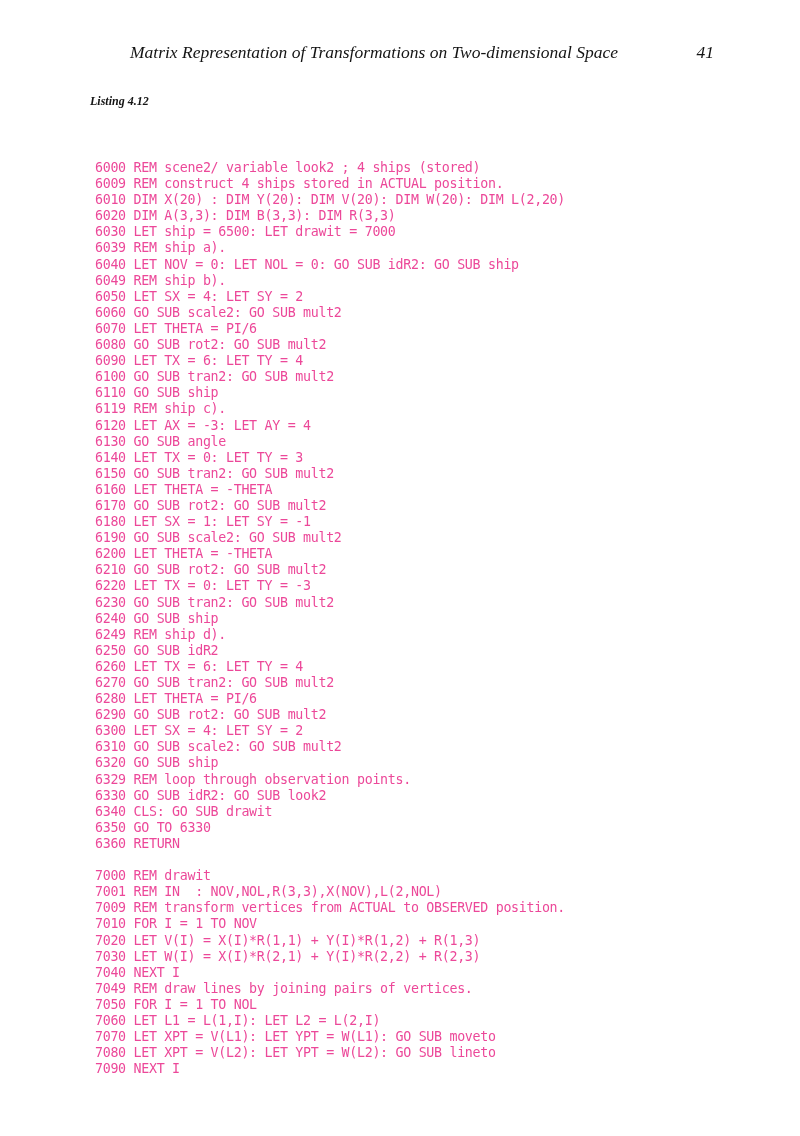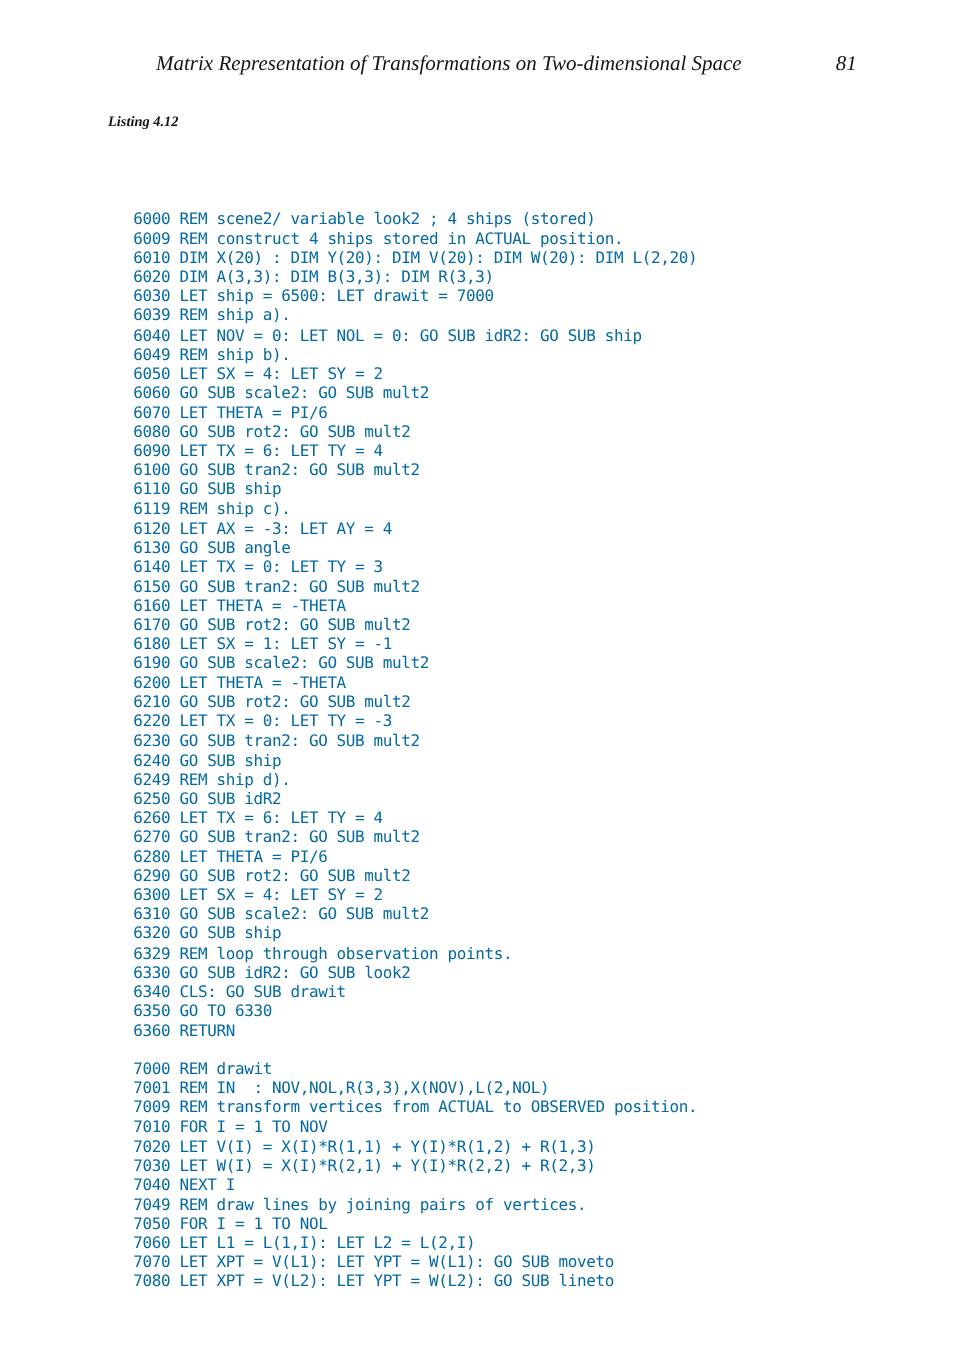--- a/index.html
+++ b/index.html
@@ -37,39 +37,39 @@
     left: 90px;
     font-style: italic;
     font-weight: 600;
     font-size: 12px;
     color: #141414;
   }
   .code {
     position: absolute;
     top: 160px;
     left: 95px;
-    margin: 16px;
+    margin: 0;
     font-family: "DejaVu Sans Mono", monospace;
     font-size: 13.3px;
     line-height: 16.1px;
-    color: #0369a1;
+    color: #ec4899;
     white-space: pre;
     letter-spacing: -0.3px;
   }
   .code-line {
     height: 16.1px;
   }
 </style>
 </head>
 <body>
 
 <div class="page">
 
   <div class="running-head">
     <span class="title">Matrix Representation of Transformations on Two-dimensional Space</span>
-    <span class="pagenum">81</span>
+    <span class="pagenum">41</span>
   </div>
 
   <div class="listing-label">Listing 4.12</div>
 
   <pre class="code"><div class="code-line">6000 REM scene2/ variable look2 ; 4 ships (stored)</div><div class="code-line">6009 REM construct 4 ships stored in ACTUAL position.</div><div class="code-line">6010 DIM X(20) : DIM Y(20): DIM V(20): DIM W(20): DIM L(2,20)</div><div class="code-line">6020 DIM A(3,3): DIM B(3,3): DIM R(3,3)</div><div class="code-line">6030 LET ship = 6500: LET drawit = 7000</div><div class="code-line">6039 REM ship a).</div><div class="code-line">6040 LET NOV = 0: LET NOL = 0: GO SUB idR2: GO SUB ship</div><div class="code-line">6049 REM ship b).</div><div class="code-line">6050 LET SX = 4: LET SY = 2</div><div class="code-line">6060 GO SUB scale2: GO SUB mult2</div><div class="code-line">6070 LET THETA = PI/6</div><div class="code-line">6080 GO SUB rot2: GO SUB mult2</div><div class="code-line">6090 LET TX = 6: LET TY = 4</div><div class="code-line">6100 GO SUB tran2: GO SUB mult2</div><div class="code-line">6110 GO SUB ship</div><div class="code-line">6119 REM ship c).</div><div class="code-line">6120 LET AX = -3: LET AY = 4</div><div class="code-line">6130 GO SUB angle</div><div class="code-line">6140 LET TX = 0: LET TY = 3</div><div class="code-line">6150 GO SUB tran2: GO SUB mult2</div><div class="code-line">6160 LET THETA = -THETA</div><div class="code-line">6170 GO SUB rot2: GO SUB mult2</div><div class="code-line">6180 LET SX = 1: LET SY = -1</div><div class="code-line">6190 GO SUB scale2: GO SUB mult2</div><div class="code-line">6200 LET THETA = -THETA</div><div class="code-line">6210 GO SUB rot2: GO SUB mult2</div><div class="code-line">6220 LET TX = 0: LET TY = -3</div><div class="code-line">6230 GO SUB tran2: GO SUB mult2</div><div class="code-line">6240 GO SUB ship</div><div class="code-line">6249 REM ship d).</div><div class="code-line">6250 GO SUB idR2</div><div class="code-line">6260 LET TX = 6: LET TY = 4</div><div class="code-line">6270 GO SUB tran2: GO SUB mult2</div><div class="code-line">6280 LET THETA = PI/6</div><div class="code-line">6290 GO SUB rot2: GO SUB mult2</div><div class="code-line">6300 LET SX = 4: LET SY = 2</div><div class="code-line">6310 GO SUB scale2: GO SUB mult2</div><div class="code-line">6320 GO SUB ship</div><div class="code-line">6329 REM loop through observation points.</div><div class="code-line">6330 GO SUB idR2: GO SUB look2</div><div class="code-line">6340 CLS: GO SUB drawit</div><div class="code-line">6350 GO TO 6330</div><div class="code-line">6360 RETURN</div><div class="code-line">&nbsp;</div><div class="code-line">7000 REM drawit</div><div class="code-line">7001 REM IN  : NOV,NOL,R(3,3),X(NOV),L(2,NOL)</div><div class="code-line">7009 REM transform vertices from ACTUAL to OBSERVED position.</div><div class="code-line">7010 FOR I = 1 TO NOV</div><div class="code-line">7020 LET V(I) = X(I)*R(1,1) + Y(I)*R(1,2) + R(1,3)</div><div class="code-line">7030 LET W(I) = X(I)*R(2,1) + Y(I)*R(2,2) + R(2,3)</div><div class="code-line">7040 NEXT I</div><div class="code-line">7049 REM draw lines by joining pairs of vertices.</div><div class="code-line">7050 FOR I = 1 TO NOL</div><div class="code-line">7060 LET L1 = L(1,I): LET L2 = L(2,I)</div><div class="code-line">7070 LET XPT = V(L1): LET YPT = W(L1): GO SUB moveto</div><div class="code-line">7080 LET XPT = V(L2): LET YPT = W(L2): GO SUB lineto</div><div class="code-line">7090 NEXT I</div><div class="code-line">7100 RETURN</div></pre>
 
 </div>
 
 </body></html>

